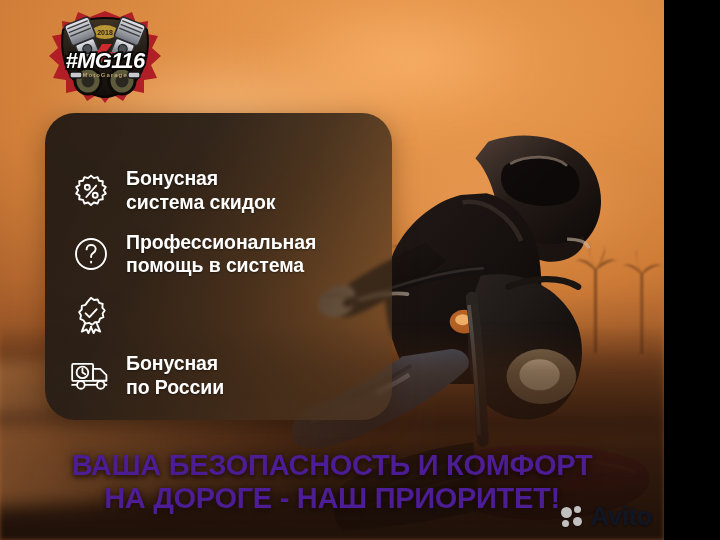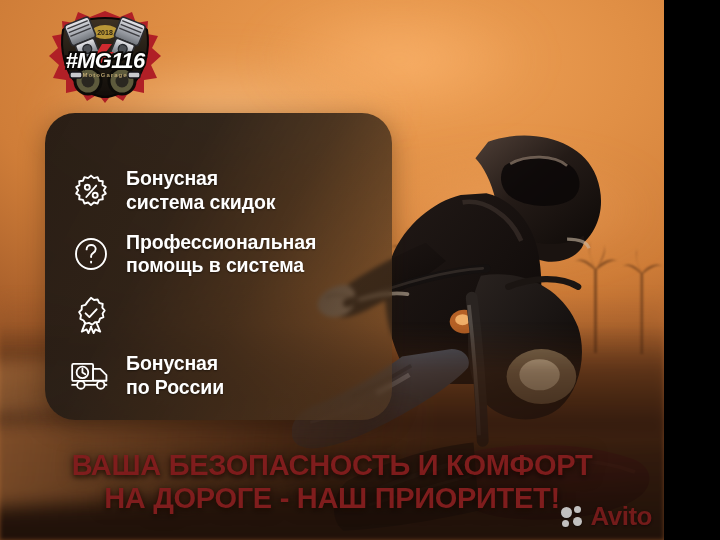--- a/index.html
+++ b/index.html
@@ -132,21 +132,21 @@
     height: 98px;
   }
   .logo svg { width:100%; height:100%; display:block; }
 
   
   .headline {
     position: absolute;
     left: 0; right: 0;
     bottom: 26px;
     text-align: center;
-    color: #7f1d1d;
+    color: #4c1d95;
     font-weight: 800;
     font-size: 29px;
     line-height: 1.12;
     letter-spacing: -0.3px;
     white-space: pre-line;
     text-shadow:
       0 2px 5px rgba(25,10,2,.85),
       0 0 16px rgba(25,10,2,.55);
   }
 
@@ -163,21 +163,21 @@
   .avito-dots { position: relative; width: 24px; height: 22px; }
   .avito-dots i {
     position: absolute; display:block; border-radius: 50%;
     background: #d9d9d9; box-shadow: 0 1px 2px rgba(0,0,0,.5);
   }
   .avito-dots .d1 { width: 11px; height: 11px; left: 0;  top: 1px; }
   .avito-dots .d2 { width: 7px;  height: 7px;  left: 13px; top: 0px; }
   .avito-dots .d3 { width: 7px;  height: 7px;  left: 1px;  top: 14px; }
   .avito-dots .d4 { width: 9px;  height: 9px;  left: 12px; top: 11px; }
   .avito-word {
-    color: #7f1d1d;
+    color: #0f172a;
     font-size: 26px;
     font-weight: 700;
     letter-spacing: -0.5px;
     text-shadow: 0 1px 3px rgba(0,0,0,.6);
   }
 </style>
 </head>
 <body>
 
 <div class="stage">

